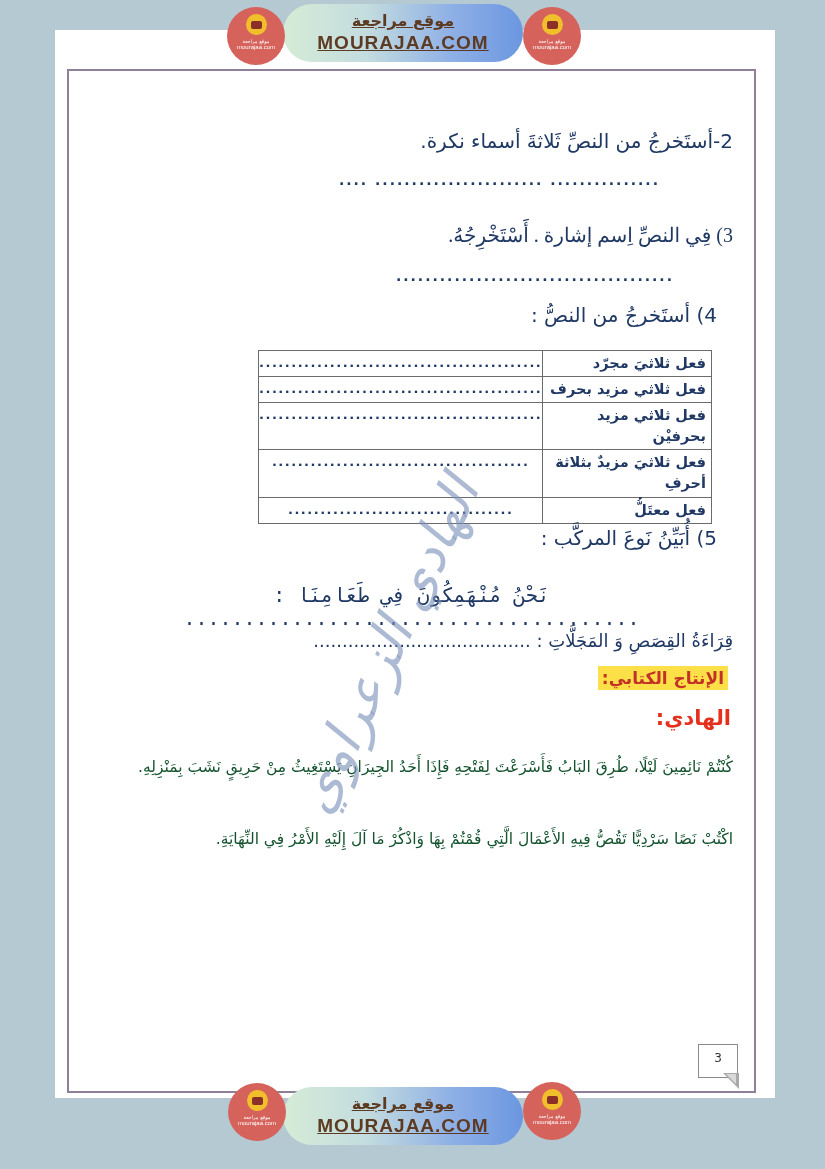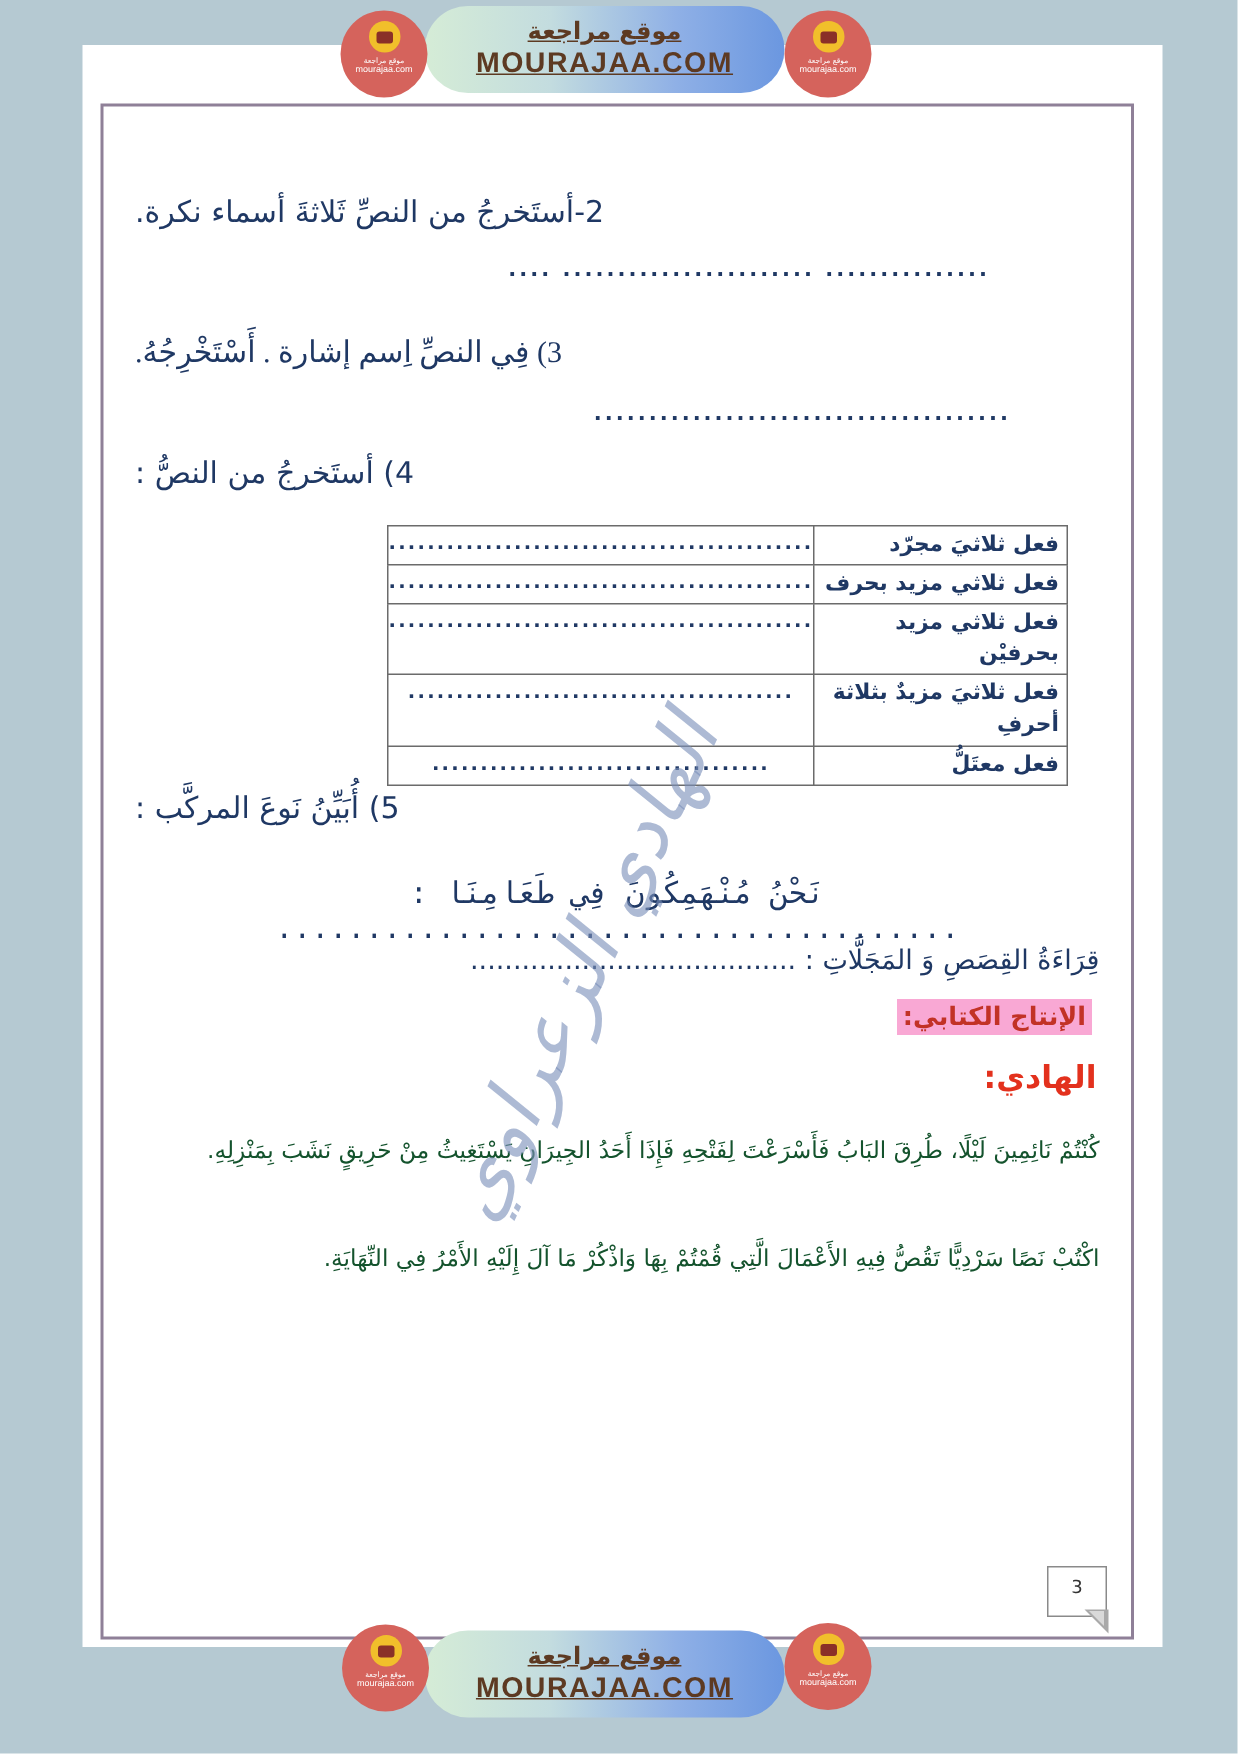--- a/index.html
+++ b/index.html
@@ -54,21 +54,21 @@
   .logo .t2 { font-size:6px; color:#ffffff; line-height:7px; font-family:"Liberation Sans",sans-serif; }
   
   .watermark {
     position:absolute; left:158px; top:600px; width:500px; height:110px;
     transform:rotate(-65deg); z-index:30; pointer-events:none;
     font-size:54px; font-style:italic; color:rgba(122,143,186,0.62);
     text-align:center; direction:rtl; white-space:nowrap;
   }
   
   .doc { color:#1f3864; direction:rtl; position:absolute; z-index:10; }
-  .h { font-size:20px; line-height:30px; text-align:left; }
+  .h { font-size:20px; line-height:30px; text-align:right; }
   .q2-title { left:90px; top:126px; width:643px; }
   .q2-dots  { left:380px; top:172px; width:280px; font-size:14px; font-weight:bold;
               letter-spacing:2px; text-align:center; white-space:nowrap; }
   .q3-title { left:90px; top:220px; width:643px;font-family:Liberation Serif, serif; }
   .q3-dots  { left:408px; top:268px; width:266px; font-size:14px; font-weight:bold;
               letter-spacing:2px; text-align:center; white-space:nowrap; }
   .q4-title { left:90px; top:300px; width:627px; }
   .q5-title { left:90px; top:523px; width:627px; }
   .q5-a { left:90px; top:583px; width:643px; font-size:20px; text-align:center;font-family:Liberation Mono, monospace; }
   .q5-b { left:90px; top:630px; width:643px; font-size:18px; }
@@ -83,21 +83,21 @@
     padding:2px 5px 2px 2px; line-height:21px; text-align:right; vertical-align:top;
   }
   .vtable .dots {
     font-size:13px; font-weight:bold; letter-spacing:1.5px;
     text-align:center; vertical-align:top; padding-top:4px; white-space:nowrap;
     overflow:hidden;
   }
   
   .sec-label {
     position:absolute; right:97px; top:666px; z-index:10;
-    background:#f9a8d4; color:#c23226; font-weight:bold; font-size:17px;
+    background:#fde047; color:#c23226; font-weight:bold; font-size:17px;
     padding:2px 4px; direction:rtl;
   }
   .topic-label {
     position:absolute; right:94px; top:706px; z-index:10;
     color:#e3311d; font-weight:bold; font-size:21px; direction:rtl;
   }
   .para {
     position:absolute; left:98px; width:635px; z-index:10;
     color:#14532d; direction:rtl; text-align:right;
     font-size:15.5px; line-height:31px; font-weight:500;

